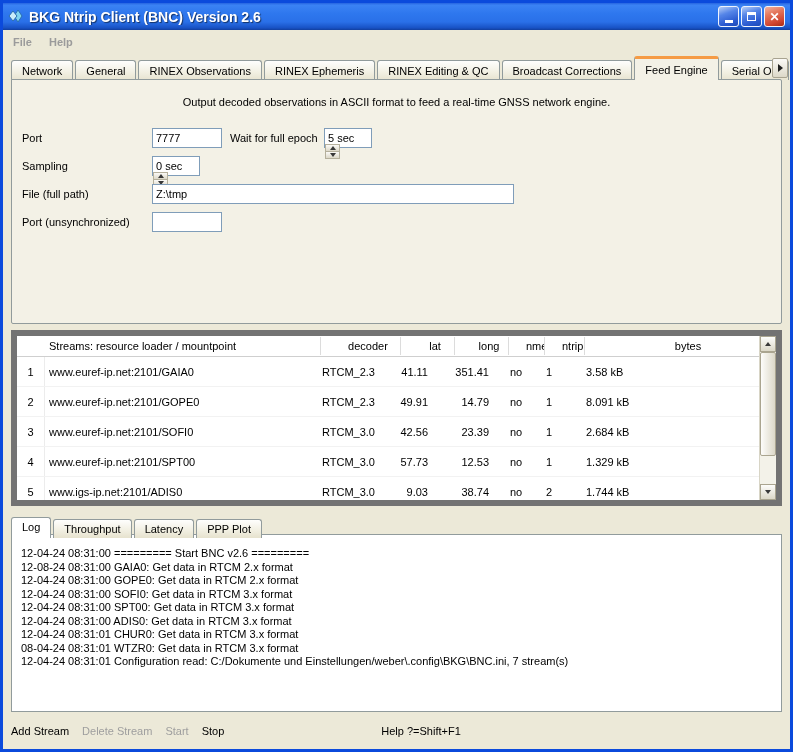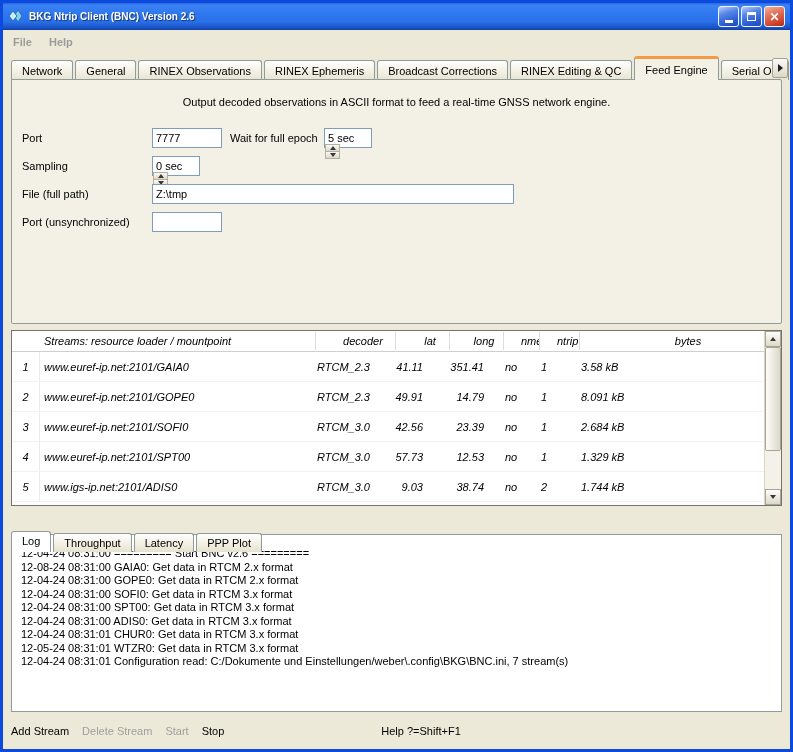--- a/index.html
+++ b/index.html
@@ -5,21 +5,21 @@
   * { margin:0; padding:0; box-sizing:border-box; }
   html,body { width:793px; height:752px; }
   body { font-family:"Liberation Sans", sans-serif; font-size:11px; color:#000; background:#ece9d8; }
 
   .window { width:793px; height:752px; border:3px solid #0b4adc; background:#ece9d8;
             display:flex; flex-direction:column; overflow:hidden; }
 
   
   .titlebar { height:27px; flex:0 0 27px; display:flex; align-items:center; gap:5px; padding:0 5px;
     background:linear-gradient(180deg,#2664e0 0%,#3b82f4 8%,#2e77ee 40%,#2a70e8 70%,#1852c5 92%,#123f9e 100%); }
-  .title-text { color:#fff; font-weight:bold; font-size:10px; flex:1; text-shadow:1px 1px 1px rgba(0,0,0,.55);
+  .title-text { color:#fff; font-weight:bold; font-size:14px; flex:1; text-shadow:1px 1px 1px rgba(0,0,0,.55);
     white-space:nowrap; overflow:hidden; }
   .win-btns { display:flex; gap:2px; }
   .win-btn { width:21px; height:21px; border-radius:3px; border:1px solid #eef3fd;
     display:flex; align-items:center; justify-content:center; cursor:default; }
   .win-btn.minmax { background:linear-gradient(160deg,#b8cef5 0%,#5585e8 35%,#2a5ad0 75%,#1e4bb8 100%); }
   .win-btn.close { background:linear-gradient(160deg,#f2b2a0 0%,#e4775c 35%,#d04530 75%,#a82c14 100%);
     color:#fff; font-weight:bold; font-size:12px; }
   .glyph-min { width:8px; height:3px; background:#fff; margin-top:9px; }
   .glyph-max { width:9px; height:9px; border:1px solid #fff; border-top:3px solid #fff; }
 
@@ -58,22 +58,22 @@
   .spin-btns { width:15px; flex:0 0 15px; display:flex; flex-direction:column; }
   .spin-btn { flex:1; background:linear-gradient(#fbfaf7,#dcd8c8); border:1px solid #b5b09c;
     display:flex; align-items:center; justify-content:center; }
   .spin-btn + .spin-btn { margin-top:-1px; }
   .tri-up { width:0; height:0; border-left:3px solid transparent; border-right:3px solid transparent;
     border-bottom:4px solid #383838; }
   .tri-down { width:0; height:0; border-left:3px solid transparent; border-right:3px solid transparent;
     border-top:4px solid #383838; }
 
   
-  .streams { flex:0 0 176px; margin:6px 8px 0; background:#fff; border:1px solid #737373;
-    position:relative; overflow:hidden;font-style:italic; }
+  .streams { flex:0 0 176px; margin:6px 8px 0; background:#fff; border:6px solid #737373;
+    position:relative; overflow:hidden; }
   .tgrid { display:grid; grid-template-columns:28px 275px 80px 54px 54px 36px 40px 1fr; }
   .thead { height:21px; border-bottom:1px solid #cfcfcf; align-items:center; background:#fff; }
   .thead .hcell { padding:3px 2px 3px 4px; white-space:nowrap; overflow:hidden; }
   .thead .hcell.sep { border-left:1px solid #dcdcdc; padding-left:17px;text-align:center; }
   .trow { height:30px; align-items:center; border-bottom:1px solid #f2f2f2; }
   .cell { white-space:nowrap; overflow:hidden; }
   .c-num { text-align:center; border-right:1px solid #ececec; height:100%; display:flex;
     align-items:center; justify-content:center; }
   .c-mp { padding-left:4px; }
   .c-dec,.c-nmea,.c-ntrip,.c-bytes { padding-left:2px; }
@@ -88,21 +88,21 @@
   .sb-up { top:0; }
   .sb-down { bottom:0; }
   .sb-thumb { position:absolute; left:0; right:0; top:16px; height:104px;
     background:linear-gradient(90deg,#fdfdfb,#dcd8c8); border:1px solid #aaa590; border-radius:2px; }
 
   
   .bottom-tabbar { flex:0 0 29px; display:flex; align-items:flex-end; padding-left:8px; margin-top:0;
     position:relative; z-index:2; }
   .btab { height:19px; padding:3px 10px 2px; margin-right:2px;
     background:linear-gradient(180deg,#fefefd 0%,#f2f0e3 55%,#e6e2ce 100%);
-    border:1px solid #919b9c; border-bottom:none; border-radius:3px 3px 0 0; position:relative; top:17px; }
+    border:1px solid #919b9c; border-bottom:none; border-radius:3px 3px 0 0; position:relative; top:3px; }
   .btab.active { height:21px; background:#fff; z-index:3; }
 
   
   .log-panel { flex:0 0 178px; margin:0 8px; background:#fff; border:1px solid #919b9c;
     padding:12px 8px 4px 9px; overflow:hidden; position:relative; z-index:1; margin-top:-1px; }
   .log-line { line-height:13.5px; white-space:pre; }
 
   
   .bottom-bar { flex:1; display:flex; align-items:center; padding:0 8px; gap:13px; }
   .flat-btn { cursor:default; }
@@ -138,22 +138,22 @@
   <div class="menubar">
     <span class="menu-item">File</span>
     <span class="menu-item">Help</span>
   </div>
 
   <div class="tabbar">
     <div class="tab">Network</div>
     <div class="tab">General</div>
     <div class="tab">RINEX Observations</div>
     <div class="tab">RINEX Ephemeris</div>
+    <div class="tab">RINEX Editing &amp; QC</div>
     <div class="tab">Broadcast Corrections</div>
-    <div class="tab">RINEX Editing &amp; QC</div>
     <div class="tab active">Feed Engine</div>
     <div class="tab">Serial Ou</div>
     <div class="tab-scroll">
       <span class="tri-right"></span>
     </div>
   </div>
 
   <div class="tab-pane">
     <div class="desc">Output decoded observations in ASCII format to feed a real-time GNSS network engine.</div>
 
@@ -286,21 +286,21 @@
   </div>
 
   <div class="log-panel">
     <div class="log-line">12-04-24 08:31:00 ========= Start BNC v2.6 =========</div>
     <div class="log-line">12-08-24 08:31:00 GAIA0: Get data in RTCM 2.x format</div>
     <div class="log-line">12-04-24 08:31:00 GOPE0: Get data in RTCM 2.x format</div>
     <div class="log-line">12-04-24 08:31:00 SOFI0: Get data in RTCM 3.x format</div>
     <div class="log-line">12-04-24 08:31:00 SPT00: Get data in RTCM 3.x format</div>
     <div class="log-line">12-04-24 08:31:00 ADIS0: Get data in RTCM 3.x format</div>
     <div class="log-line">12-04-24 08:31:01 CHUR0: Get data in RTCM 3.x format</div>
-    <div class="log-line">12-05-24 08:31:01 WTZR0: Get data in RTCM 3.x format</div>
+    <div class="log-line">08-04-24 08:31:01 WTZR0: Get data in RTCM 3.x format</div>
     <div class="log-line">12-04-24 08:31:01 Configuration read: C:/Dokumente und Einstellungen/weber\.config\BKG\BNC.ini, 7 stream(s)</div>
   </div>
 
   <div class="bottom-bar">
     <span class="flat-btn">Add Stream</span>
     <span class="flat-btn disabled">Delete Stream</span>
     <span class="flat-btn disabled">Start</span>
     <span class="flat-btn">Stop</span>
     <span class="help-text">Help ?=Shift+F1</span>
   </div>

